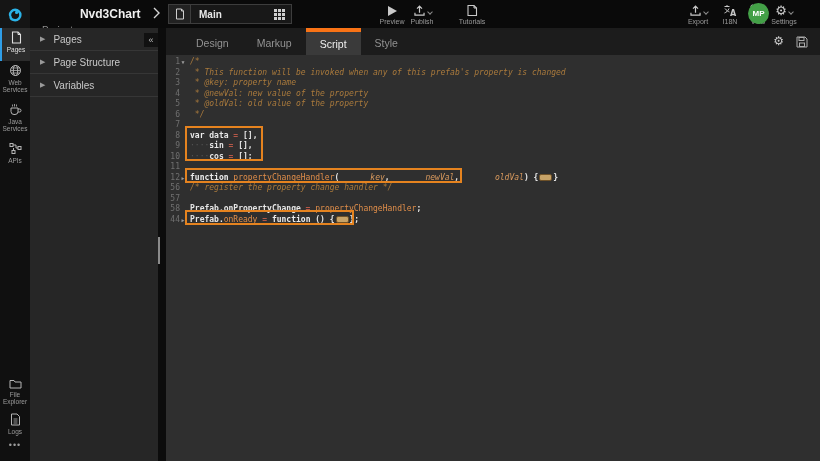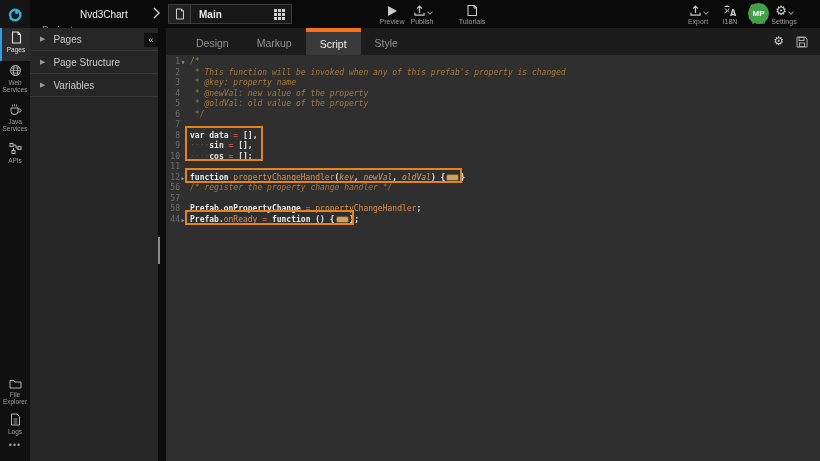--- a/index.html
+++ b/index.html
@@ -6,21 +6,21 @@
   html,body { width:820px; height:461px; background:#0a0a0a; overflow:hidden;
               font-family:"Liberation Sans", sans-serif; }
   .app { position:relative; width:820px; height:461px; background:#0a0a0a; }
 
   
   .header { position:absolute; top:0; left:0; width:820px; height:28px; background:#0a0a0a; }
   .logo-tile { position:absolute; left:0; top:0; width:30px; height:28px; background:#151515;
                display:flex; align-items:center; justify-content:center; }
   .project { position:absolute; left:42px; top:0; height:28px; display:flex; align-items:center; gap:4px; }
   .project .lbl { font-size:10px; color:#8e8e8e;margin-top:32px; }
-  .project .val { font-size:10px; color:#f0f0f0; font-weight:normal; }
+  .project .val { font-size:12px; color:#f0f0f0; font-weight:bold; }
   .crumb-sep { position:absolute; left:153px; top:7px; }
   .page-selector { position:absolute; left:168px; top:4px; width:124px; height:20px; background:#181818;
                    border:1px solid #3d3d3d; display:flex; align-items:center; }
   .page-selector .doc-tile { width:22px; height:18px; border-right:1px solid #3d3d3d; background:#222;
                              display:flex; align-items:center; justify-content:center; }
   .page-selector .sel-label { flex:1; font-size:10px; color:#e8e8e8; font-weight:bold; padding-left:8px; }
   .grid-icon { display:grid; grid-template-columns:repeat(3,3px); grid-template-rows:repeat(3,3px);
                gap:1px; margin-right:6px; }
   .grid-icon i { background:#cfcfcf; }
 
@@ -72,21 +72,21 @@
             padding-top:2px; }
   .code-row { display:flex; height:10.5px; align-items:center;
               font-family:"DejaVu Sans Mono", monospace; font-size:8px; line-height:10.5px; }
   .gutter-num { width:14px; text-align:right; color:#707070; flex:none; }
   .fold-marker { width:6px; flex:none; color:#9a9a9a; font-size:5px; text-align:center; cursor:pointer; }
   .code-text { margin-left:4px; white-space:pre; font-family:inherit; }
   .tk-cm { color:#aa7a3c; font-style:italic; }
   .tk-kw { color:#ececec; font-weight:bold; }
   .tk-pl { color:#e6e6e6; font-weight:bold; }
   .tk-fn { color:#e08e4a; }
-  .tk-pm { color:#d99a5e; font-style:italic; }
+  .tk-pm { color:#d99a5e; font-style:italic;margin-left:31px; }
   .tk-op { color:#b55848; font-weight:bold; }
   .tk-ws { color:#565656; }
   .fold-widget { display:inline-block; width:13px; height:7px; background:#c7a368;
                  border:1px solid #6e5128; border-radius:2px; vertical-align:-1px; margin:0 1px; }
   .ann-box { position:absolute; border:2px solid #e5831f; pointer-events:none; }
   .ann-vars    { left:19px; top:71px;  width:78px;  height:35px; }
   .ann-func    { left:19px; top:113px; width:277px; height:15px; }
   .ann-onready { left:19px; top:155px; width:169px; height:15px; }
 
   svg.ic-svg { display:block; }

